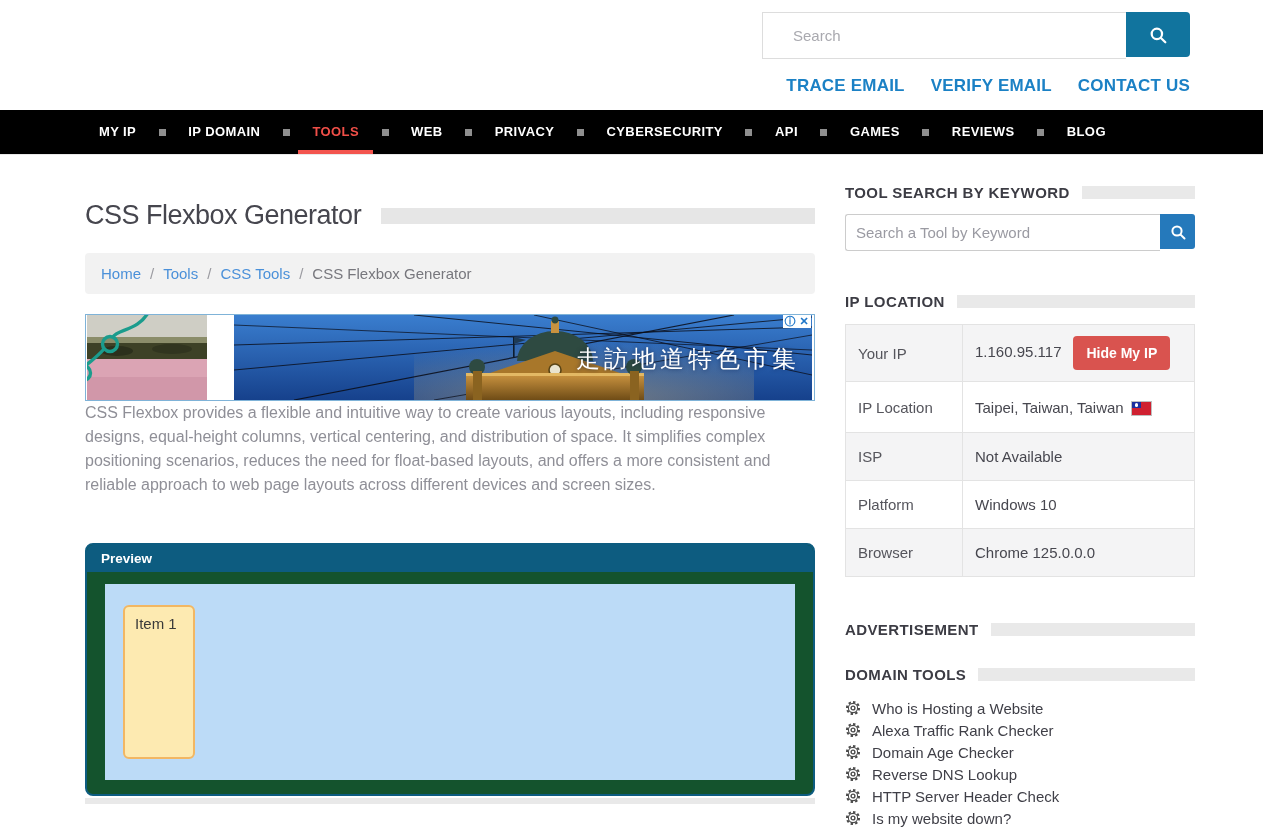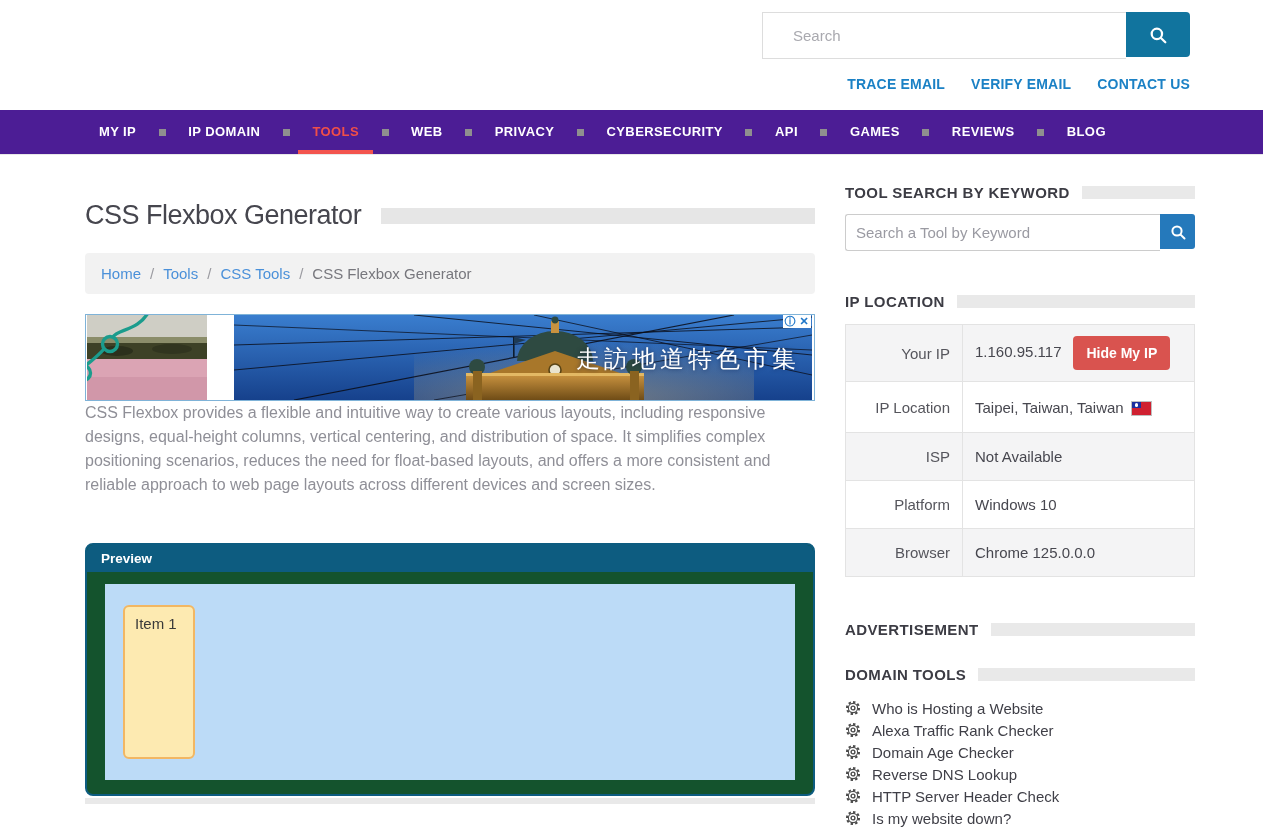--- a/index.html
+++ b/index.html
@@ -16,24 +16,24 @@
   .wm-loc{color:#1b1b1b;}
   .logo-tld{display:block;text-align:right;color:#2077b4;font-weight:bold;font-size:19px;margin-top:-4px;letter-spacing:-1px;}
 
   .hdr-search{position:absolute;left:762px;top:12px;width:428px;height:45px;display:flex;}
   .hdr-search input{flex:1;height:45px;border:1px solid #ddd;border-right:none;padding:0 30px;
     font-size:15px;color:#666;outline:none;font-family:inherit;}
   .hdr-search input::placeholder{color:#a9a9af;}
   .hdr-search-btn{width:64px;height:45px;background:#11749e;border:none;border-radius:4px;
     border-top-left-radius:0;border-bottom-left-radius:0;display:flex;align-items:center;justify-content:center;cursor:pointer;}
   .quick-links{position:absolute;right:73px;top:76px;display:flex;gap:26px;}
-  .quick-links a{color:#1b81c5;font-weight:bold;font-size:14px;text-decoration:none;letter-spacing:0.2px;cursor:pointer;}
+  .quick-links a{color:#1b81c5;font-weight:bold;font-size:17px;text-decoration:none;letter-spacing:0.2px;cursor:pointer;}
 
   
-  .main-nav{position:absolute;left:0;top:110px;width:100%;height:44px;background:#4c1d95;border-bottom:1px solid #e8e8e8;}
+  .main-nav{position:absolute;left:0;top:110px;width:100%;height:44px;background:#000000;border-bottom:1px solid #e8e8e8;}
   .nav-inner{position:absolute;left:85px;width:1035px;height:44px;display:flex;align-items:center;justify-content:space-between;}
   .nav-item{position:relative;color:#fff;font-size:13px;font-weight:bold;letter-spacing:0.4px;
     height:44px;line-height:44px;padding:0 14px;cursor:pointer;white-space:nowrap;}
   .nav-item.active{color:#f04f48;}
   .nav-item.active::after{content:"";position:absolute;left:0;right:0;bottom:0;height:4px;background:#f3544e;}
   .nav-sep{width:7px;height:7px;background:#8f8f8f;flex:none;}
 
   
   .main-left{position:absolute;left:85px;top:154px;width:730px;}
   .page-title-row{margin-top:46px;display:flex;align-items:center;}
@@ -72,21 +72,21 @@
 
   .tool-search{margin-top:13px;display:flex;height:50px;}
   .tool-search input{flex:1;height:35px;border:1px solid #ccc;border-right:none;border-radius:3px 0 0 3px;
     padding:0 10px;font-size:15px;color:#666;outline:none;font-family:inherit;}
   .tool-search input::placeholder{color:#9a9aa2;}
   .tool-search-btn{width:35px;height:35px;background:#2579bb;border:none;border-radius:0 3px 3px 0;
     display:flex;align-items:center;justify-content:center;cursor:pointer;}
 
   .ip-table{margin-top:14px;width:350px;border:1px solid #e3e3e3;border-collapse:collapse;font-size:15px;}
   .ip-table td{border:1px solid #e3e3e3;padding:0 12px;}
-  .ip-table .lbl{width:92px;color:#55555c;text-align:right;}
+  .ip-table .lbl{width:92px;color:#55555c;}
   .ip-table .val{color:#47474f;}
   .row-a{background:#f4f4f5;} .row-b{background:#fff;}
   .row-h56 td{height:56px;} .row-h50 td{height:50px;} .row-h47 td{height:47px;}
   .hide-ip-btn{display:inline-block;margin-left:12px;background:#d9534f;color:#fff;font-weight:bold;
     font-size:14px;border:none;border-radius:4px;padding:9px 13px;cursor:pointer;vertical-align:middle;font-family:inherit;}
   .flag-tw{display:inline-block;width:19px;height:13px;background:#cf2030;position:relative;margin-left:8px;vertical-align:-2px;box-shadow:0 0 0 1px rgba(0,0,0,.25);}
   .flag-tw::before{content:"";position:absolute;left:0;top:0;width:9.5px;height:6.5px;background:#1b2f9e;}
   .flag-tw::after{content:"";position:absolute;left:2.8px;top:1.4px;width:3.8px;height:3.8px;border-radius:50%;background:#fff;}
 
   .dt-list{margin:14px 0 0 0;padding:0;list-style:none;}

